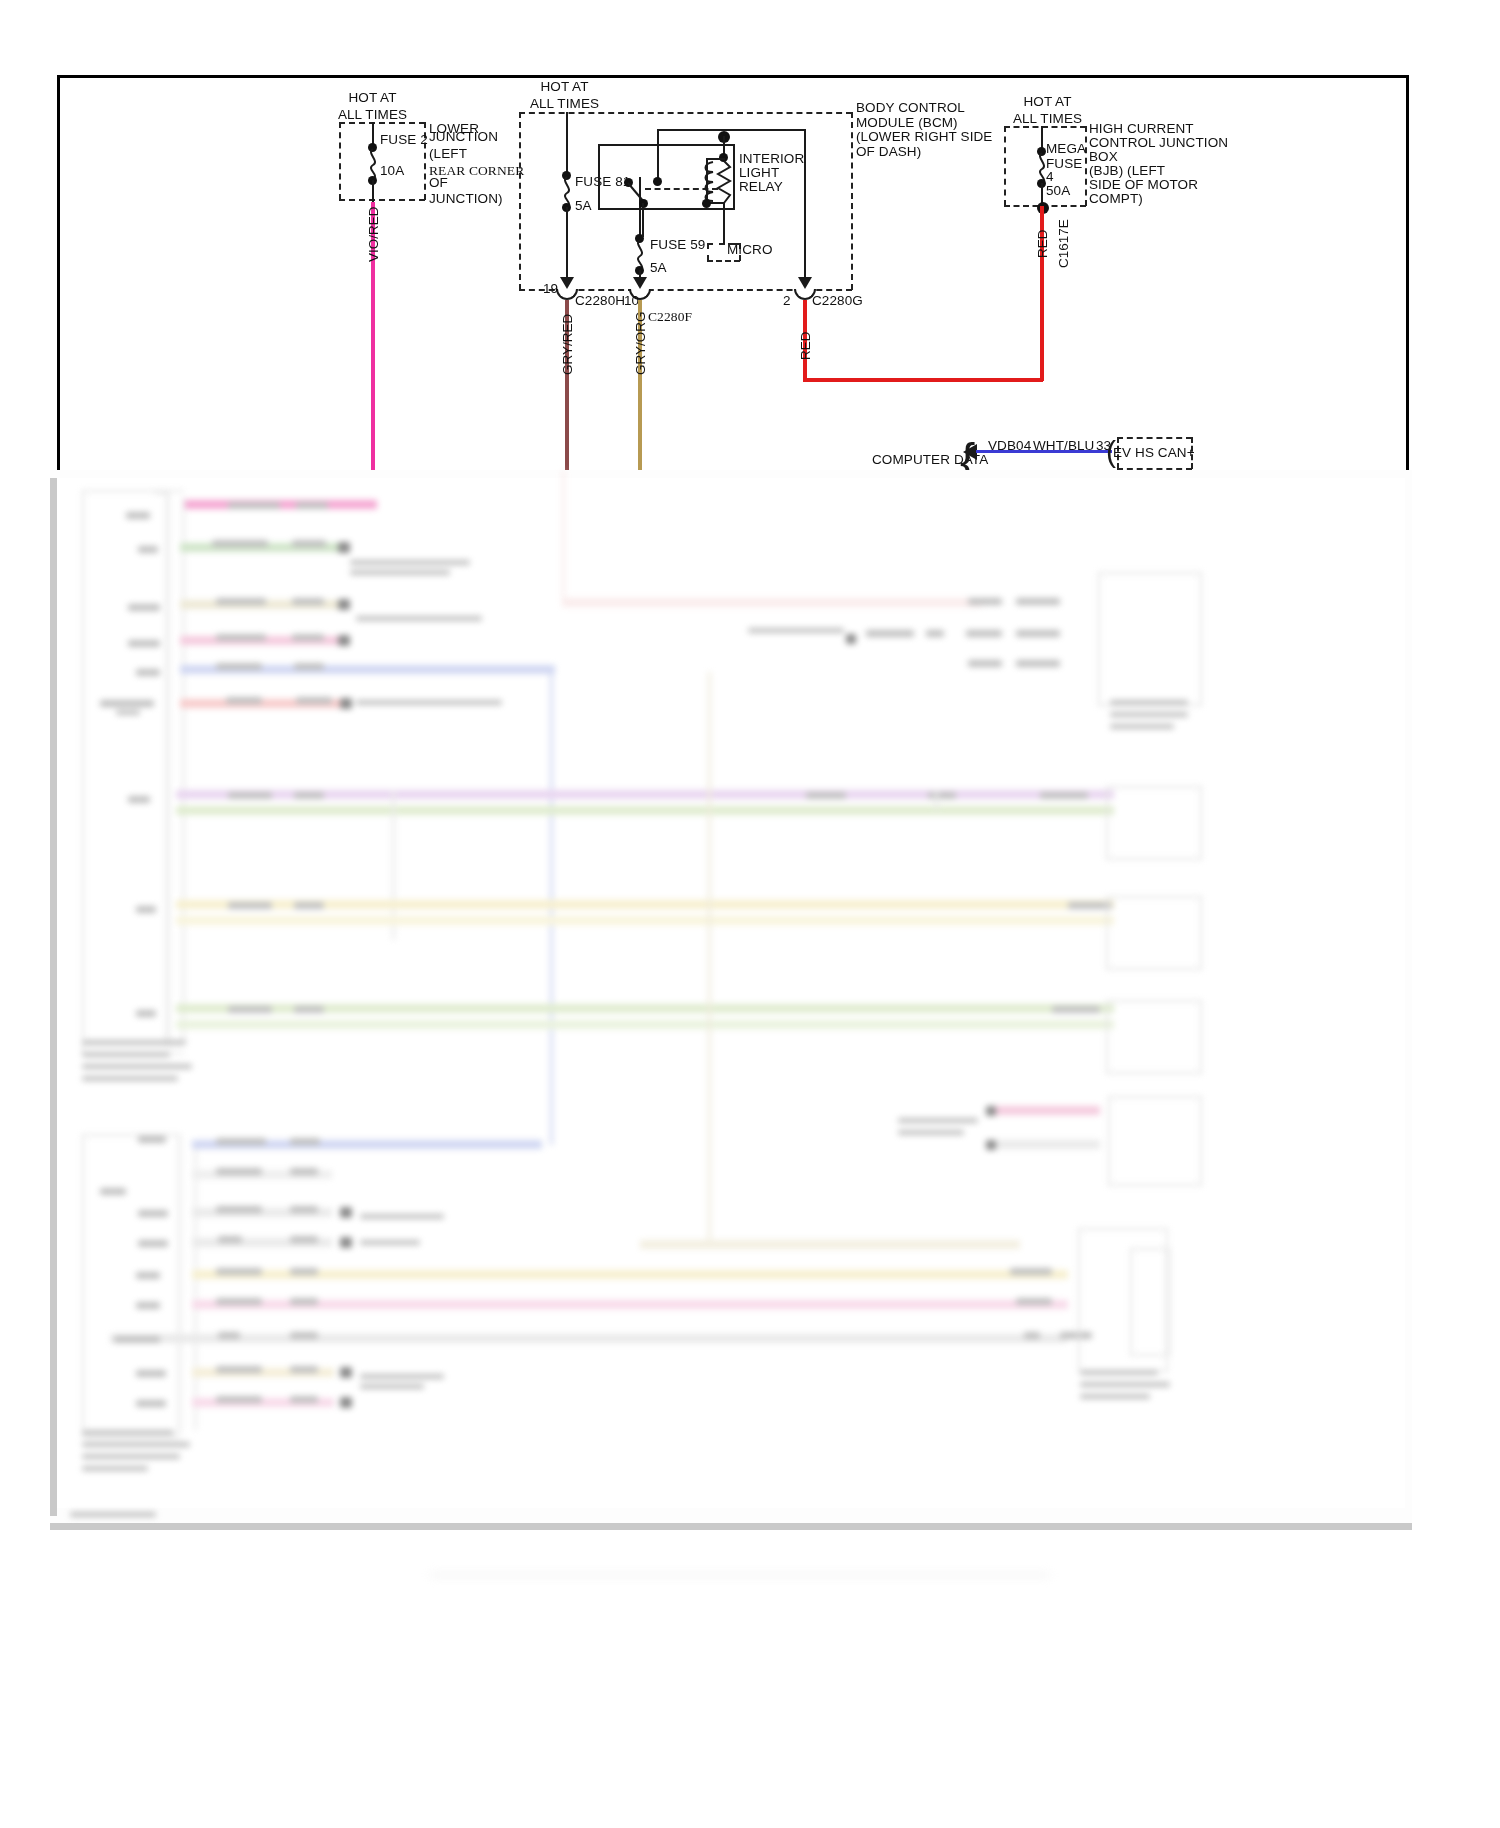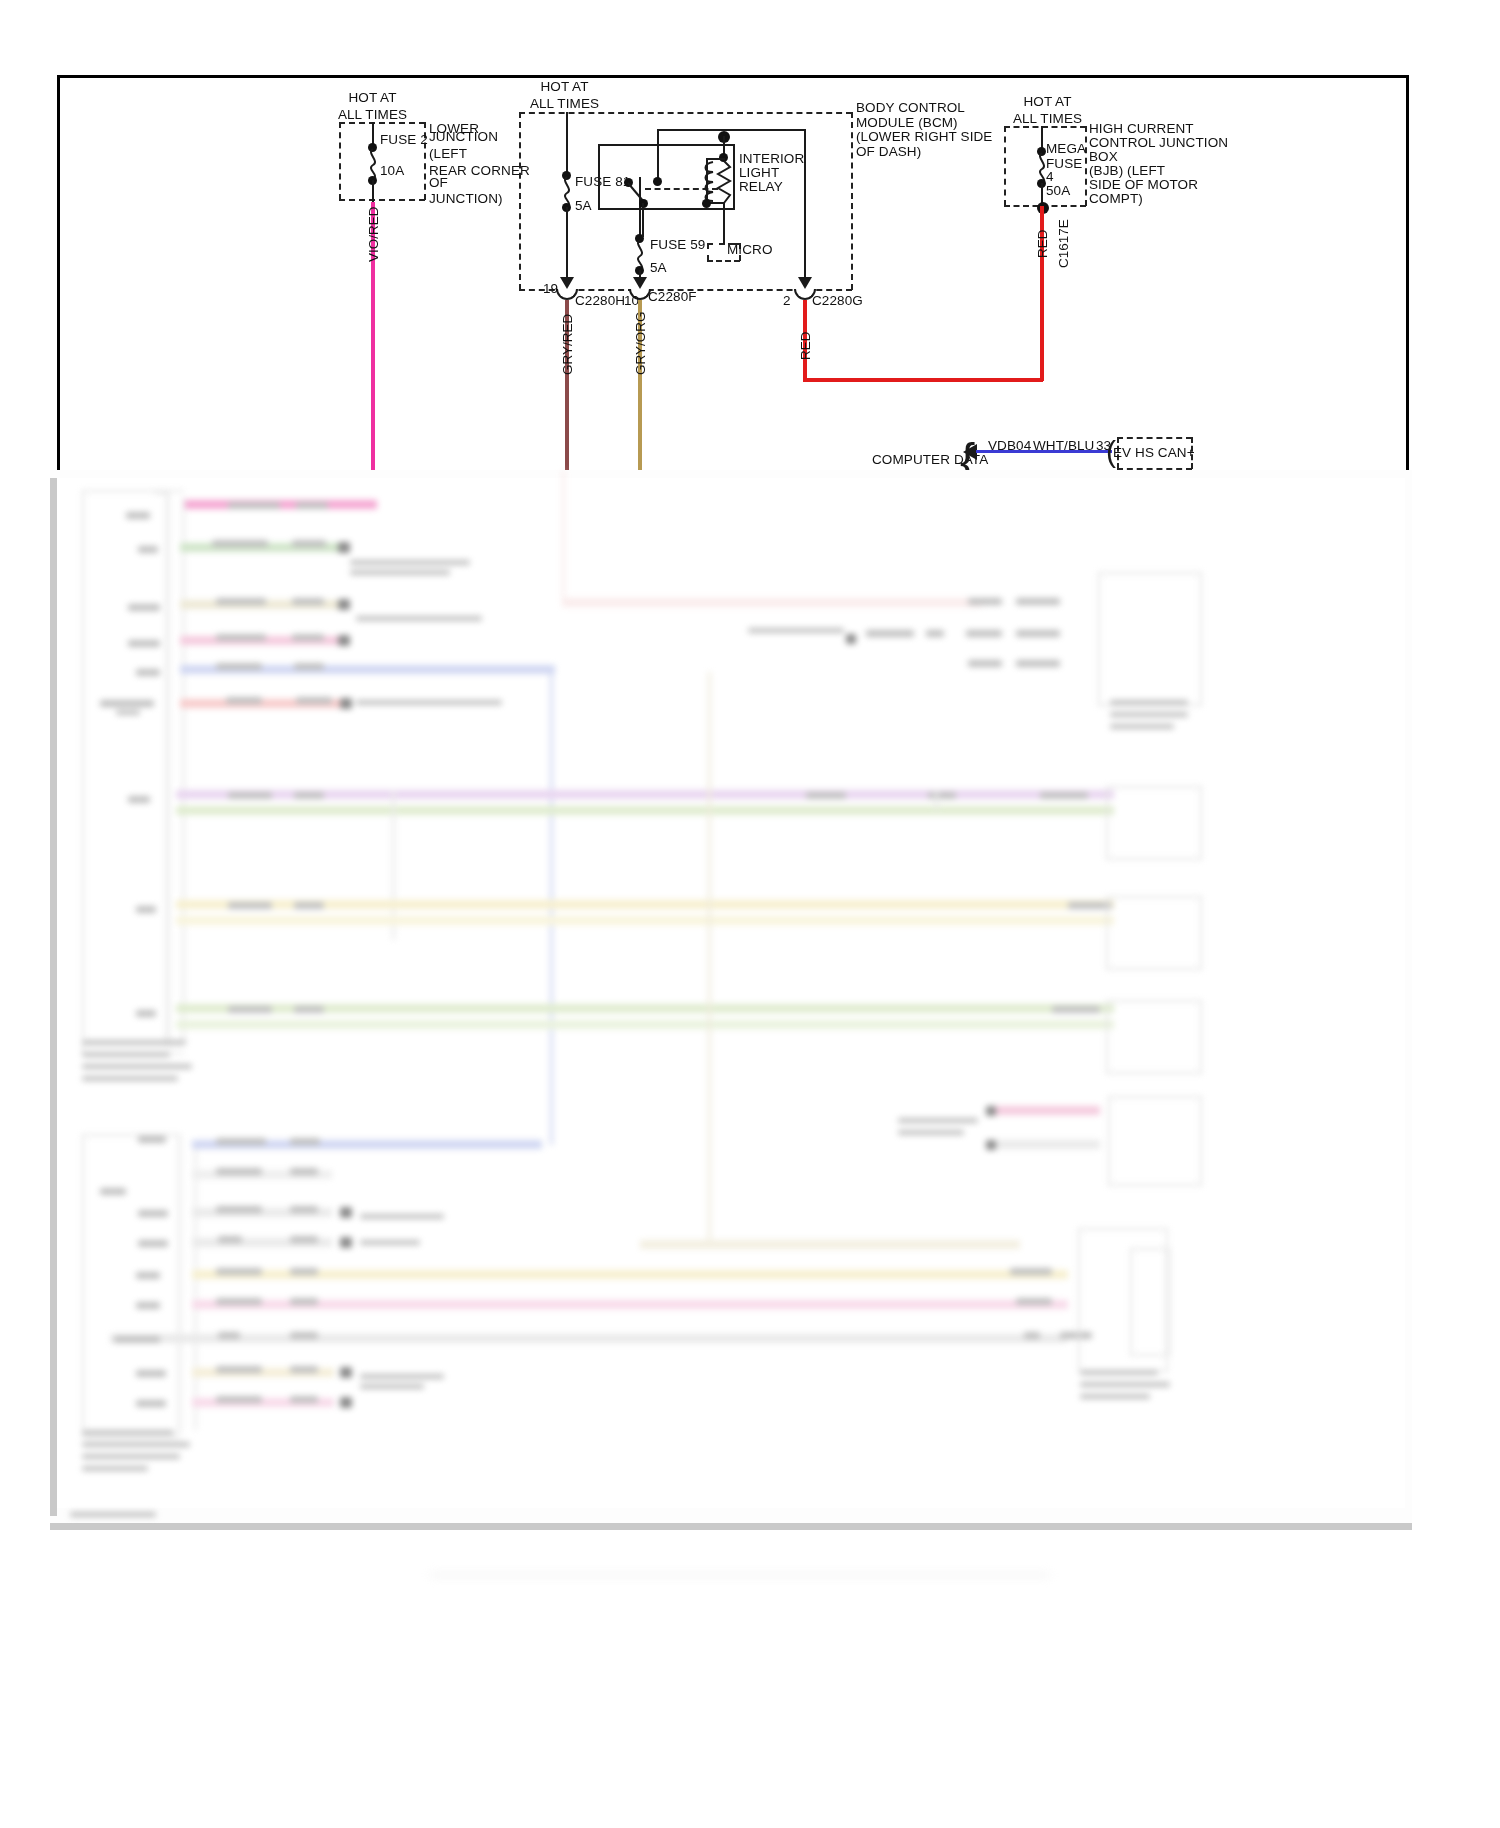--- a/index.html
+++ b/index.html
@@ -105,21 +105,21 @@
     <div class="dot" style="left:368px;top:176px;"></div>
     <div class="vline" style="left:372px;top:180px;height:22px;"></div>
 
     <div class="lbl" style="left:380px;top:131px;">FUSE 2</div>
     <div class="lbl" style="left:380px;top:162px;">10A</div>
 
     <div class="lbl" style="left:429px;top:120px;">LOWER</div>
     <div class="lbl" style="left:429px;top:128px;">JUNCTION</div>
     <div class="lbl" style="left:377px;top:145px;color:transparent;">.</div>
     <div class="lbl" style="left:429px;top:145px;">(LEFT</div>
-    <div class="lbl" style="left:429px;top:162px;">REAR CORNER</div>
+    <div class="lbl" style="left:429px;top:162px;font-family:Liberation Serif, serif;">REAR CORNER</div>
     <div class="lbl" style="left:429px;top:174px;">OF</div>
     <div class="lbl" style="left:429px;top:190px;">JUNCTION)</div>
 
     <div class="wire v" style="left:371px;top:202px;height:273px;background:#ef2fa0;"></div>
     <div class="vlbl" style="left:366px;top:262px;">VIO/RED</div>
   </div>
 
   <div>
     <div class="lbl c" style="left:492px;top:78px;width:145px;">HOT AT</div>
     <div class="lbl c" style="left:492px;top:95px;width:145px;">ALL TIMES</div>
@@ -209,21 +209,21 @@
     <div class="arrowdn" style="left:798px;top:277px;"></div>
 
     <div class="vline" style="left:642px;top:203px;height:34px;"></div>
 
     <div class="cup" style="left:556px;top:289px;"></div>
     <div class="lbl" style="left:543px;top:280px;">19</div>
     <div class="lbl" style="left:575px;top:292px;">C2280H</div>
 
     <div class="cup" style="left:629px;top:289px;"></div>
     <div class="lbl" style="left:624px;top:292px;">10</div>
-    <div class="lbl" style="left:648px;top:288px;">C2280F</div>
+    <div class="lbl" style="left:648px;top:308px;font-family:Liberation Serif, serif;">C2280F</div>
 
     <div class="cup" style="left:794px;top:289px;"></div>
     <div class="lbl" style="left:783px;top:292px;">2</div>
     <div class="lbl" style="left:812px;top:292px;">C2280G</div>
 
     <div class="wire v" style="left:565px;top:300px;height:175px;background:#8b4a4a;"></div>
     <div class="vlbl" style="left:560px;top:375px;">GRY/RED</div>
 
     <div class="wire v" style="left:638px;top:300px;height:175px;background:#b79a52;"></div>
     <div class="vlbl" style="left:633px;top:375px;">GRY/ORG</div>

